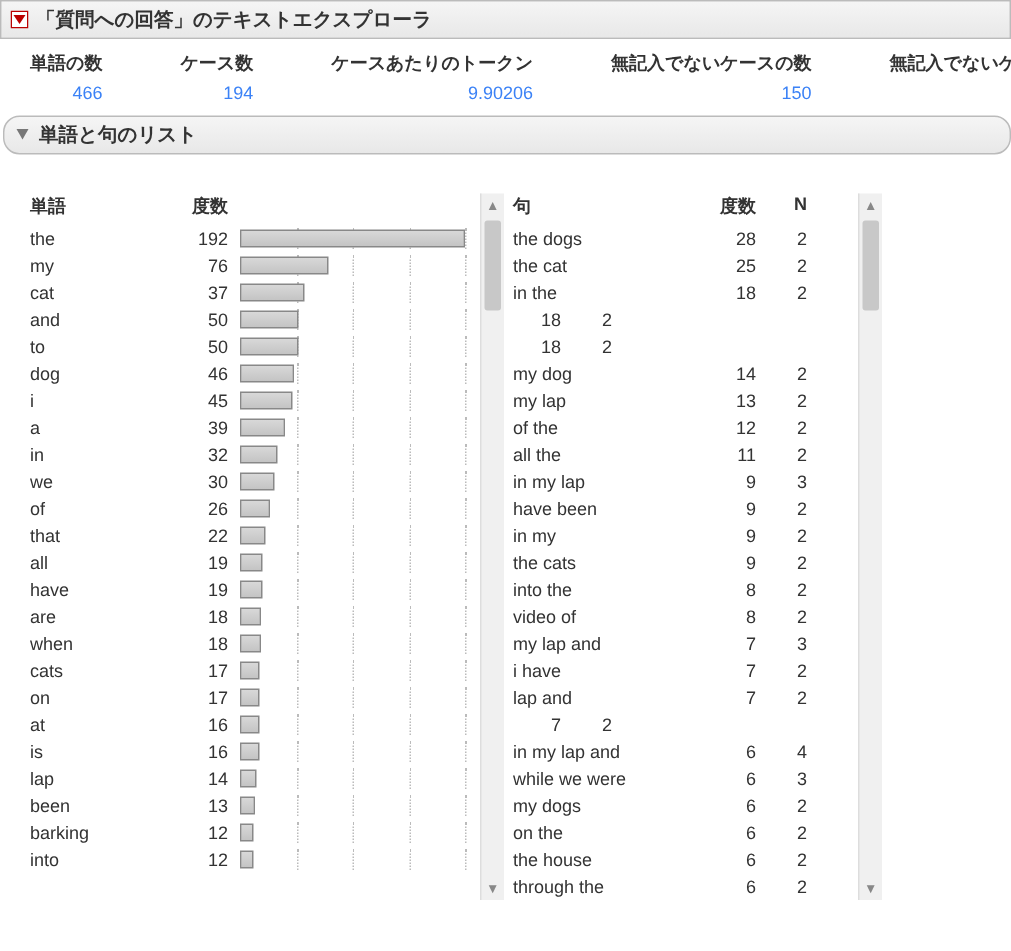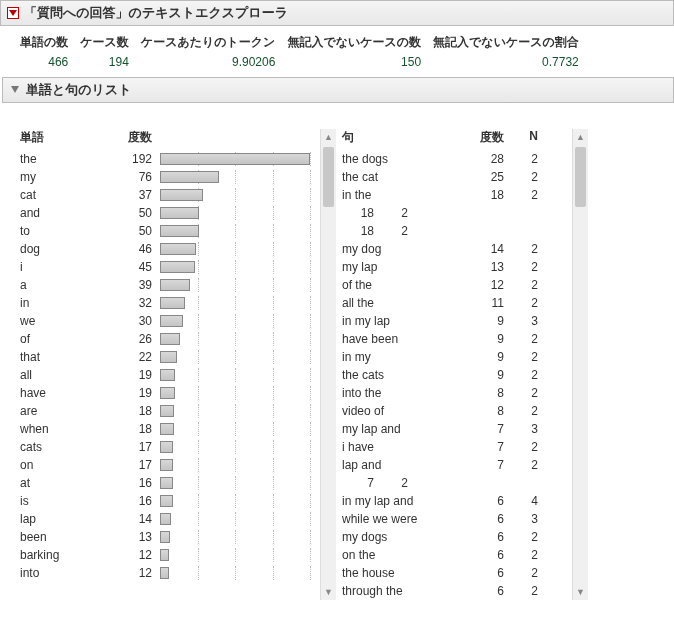--- a/index.html
+++ b/index.html
@@ -25,34 +25,35 @@
     height: 14px;
     margin-right: 4px;
     display: flex;
     align-items: center;
     justify-content: center;
   }
   .disclose svg { display: block; }
   .summary {
     display: flex;
     padding: 8px 10px 8px 20px;
+    gap: 40px;
   }
   .summary-col {
     display: flex;
     flex-direction: column;
     align-items: flex-end;
     margin-right: 12px;
   }
   .summary-col .hdr {
     font-weight: bold;
     color: #333;
     margin-bottom: 4px;
     white-space: nowrap;
   }
-  .summary-col .val { color: #14532d; }
+  .summary-col .val { color: #3b82f6; }
   .lists {
     display: flex;
     padding: 6px 0 0 20px;
     margin-top: 20px;
   }
   .word-table, .phrase-table {
     display: flex;
     flex-direction: column;
   }
   .word-table { width: 300px; }
@@ -156,21 +157,21 @@
     <div class="summary-col">
       <div class="hdr">無記入でないケースの数</div>
       <div class="val">150</div>
     </div>
     <div class="summary-col">
       <div class="hdr">無記入でないケースの割合</div>
       <div class="val">0.7732</div>
     </div>
   </div>
 
-<div class="section-header" style="margin-left:2px;">
+<div class="section-header" style="margin-left:2px;border-radius:11px;">
   <span class="disclose">
     <svg width="10" height="10">
         <polygon points="1,1 9,1 5,8" fill="#777"></polygon>
       </svg>
   </span>
   <span>単語と句のリスト</span>
 </div>
 
 <div class="lists">
 

